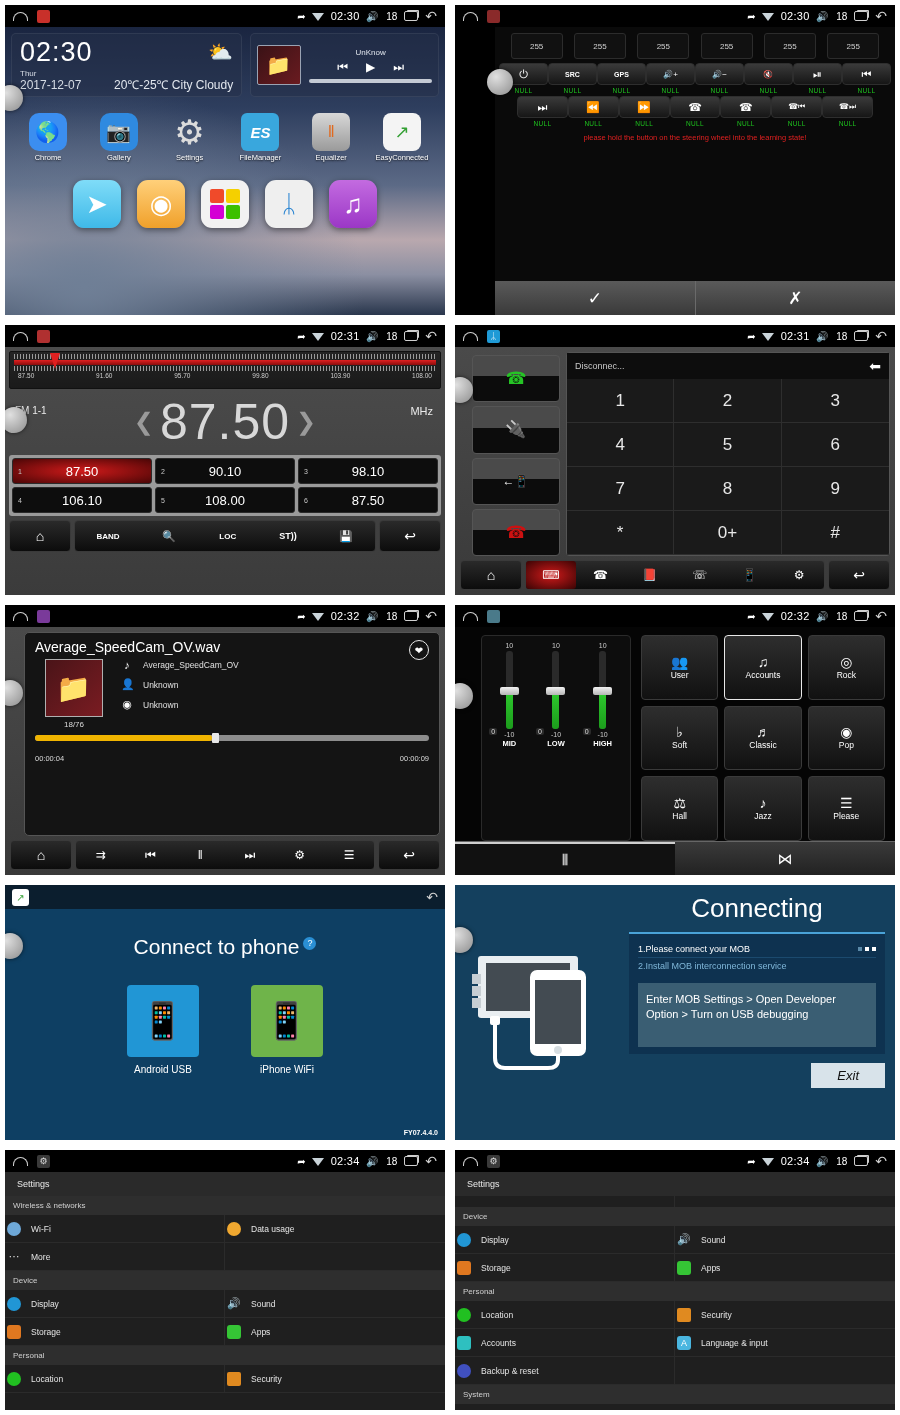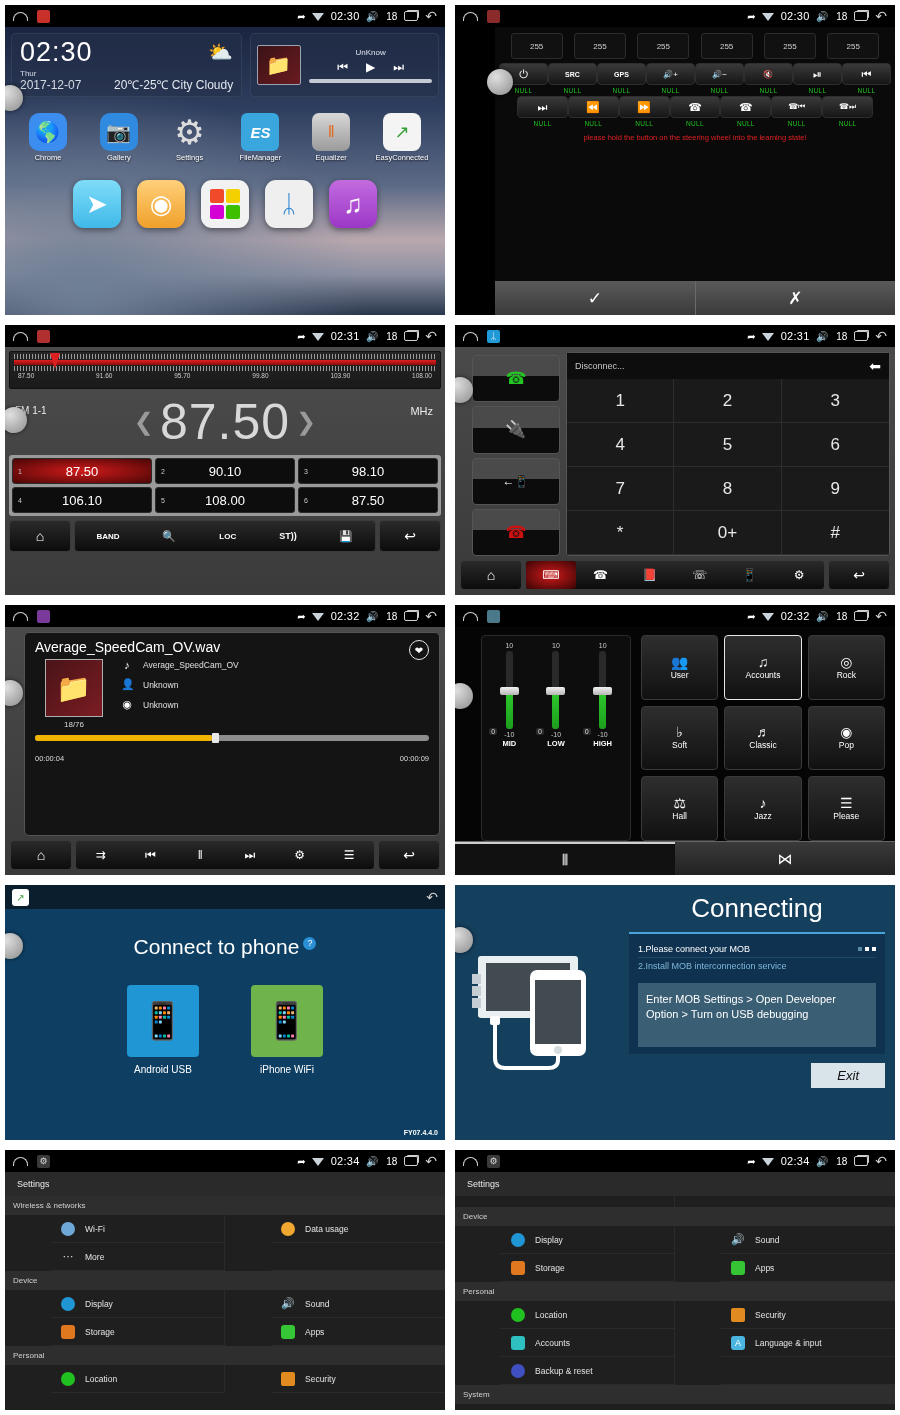--- a/index.html
+++ b/index.html
@@ -282,22 +282,22 @@
   .cn-exit span { background: #d8e3ea; color: #111; font-size: 13px;
      padding: 5px 26px; display: inline-block; font-style: italic; }
 
   
   .st-body { height: calc(100% - 22px); background: #1f1f1f; overflow: hidden; }
   .st-title { height: 24px; background: #2a2a2a; display: flex; align-items: center;
      padding: 0 12px; color: #e8e8e8; font-size: 9px; }
   .st-section { height: 19px; background: #2e2e2e; display: flex; align-items: center;
      padding: 0 8px; color: #cfcfcf; font-size: 8px; }
   .st-rows { display: grid; grid-template-columns: 1fr 1fr; }
-  .st-row { height: 28px; display: flex; align-items: center; gap: 10px; padding: 0 10px;
-     border-bottom: 1px solid #2b2b2b; color: #e4e4e4; font-size: 8.5px; margin-left: 46px; }
+  .st-row { height: 28px; display: flex; align-items: center; gap: 10px; padding: 0 2px;
+     border-bottom: 1px solid #2b2b2b; color: #e4e4e4; font-size: 8.5px; }
   .st-row:nth-child(odd) { border-right: 1px solid #2b2b2b; }
   .st-ico { width: 14px; height: 14px; border-radius: 3px; display: flex;
      align-items: center; justify-content: center; font-size: 9px; color: #fff; flex: none; }
   .st-row.empty { color: transparent; }
 
   
   .knob { position: absolute; left: -8px; width: 26px; height: 26px; border-radius: 50%;
      background: radial-gradient(circle at 35% 30%, #e0e0e0, #8d8d8d);
      box-shadow: 0 0 4px rgba(0,0,0,.6); z-index: 20; }
 </style>

